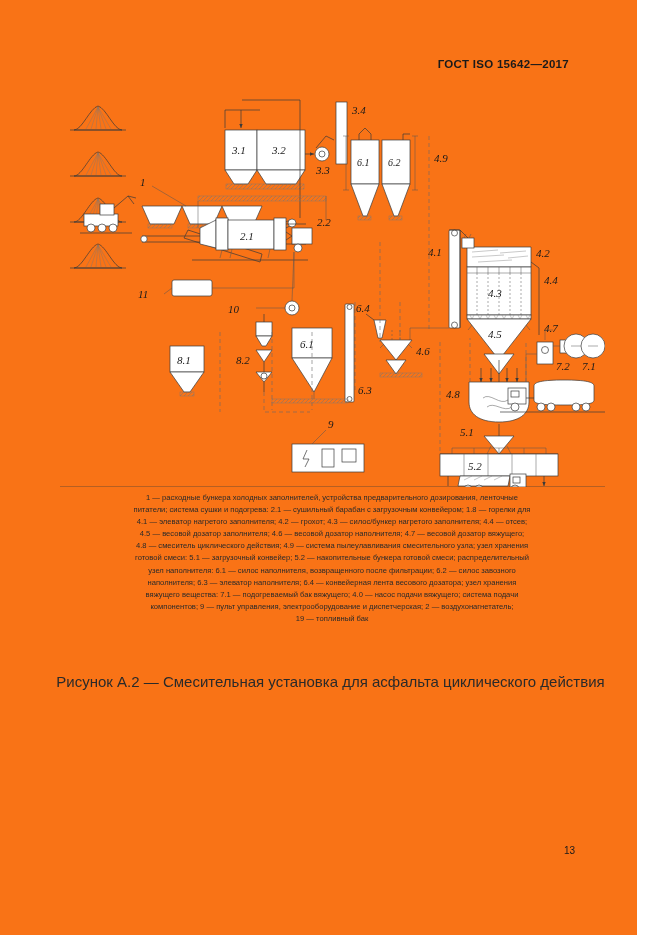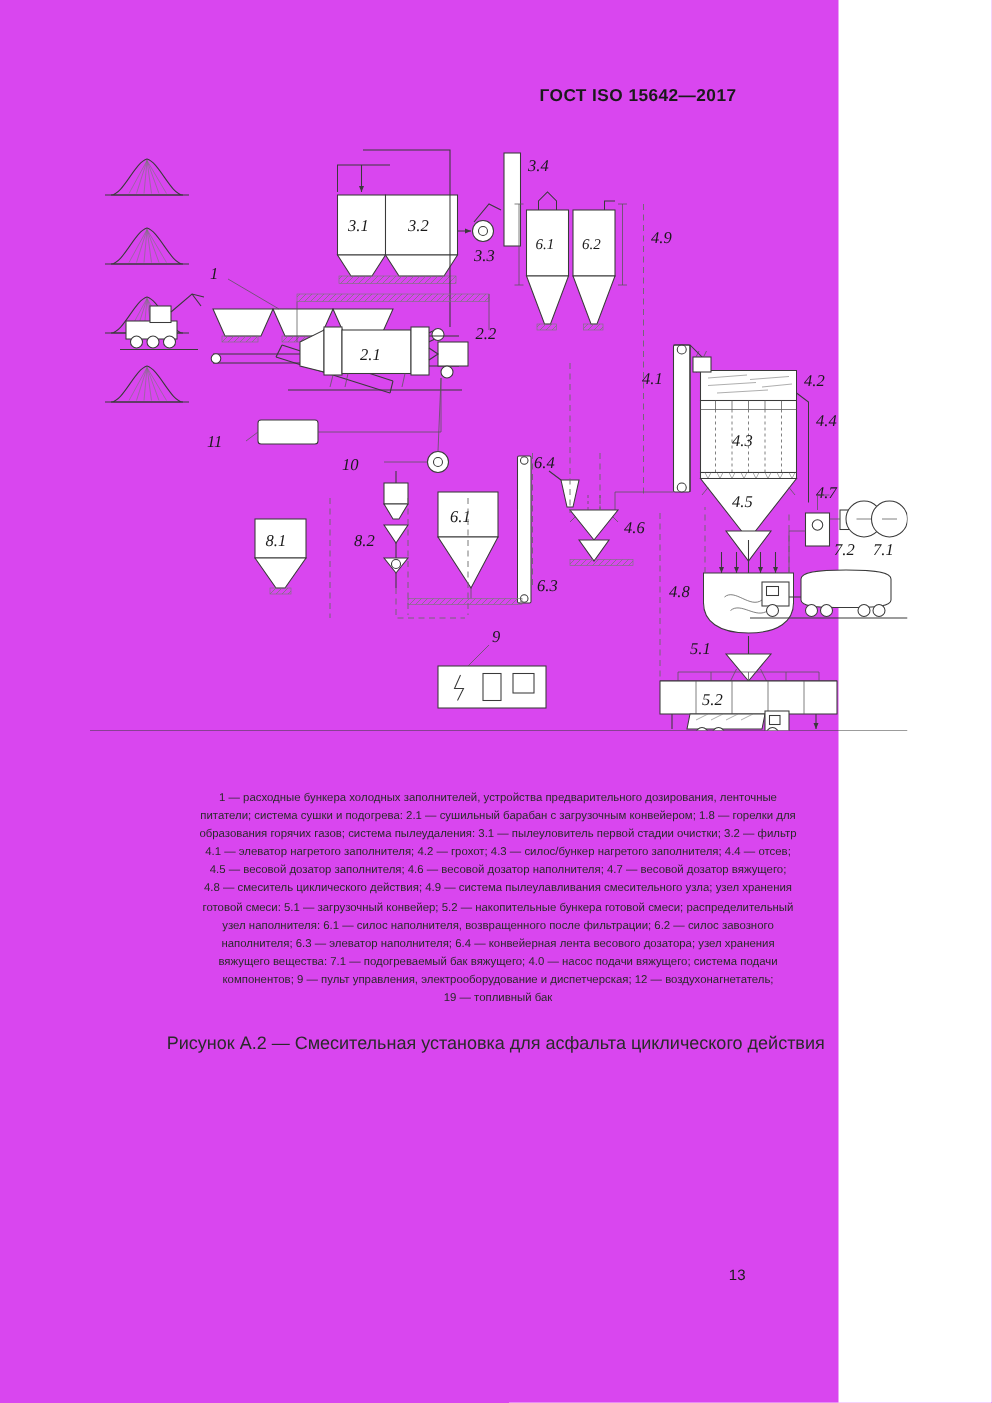--- a/index.html
+++ b/index.html
@@ -11,23 +11,23 @@
     width: 661px;
     height: 935px;
     position: relative;
     font-family: "Liberation Sans", sans-serif;
     color: #1a1a1a;
     overflow: hidden;
   }
   .page {
     position: absolute;
     left: 0; top: 0;
-    width: 559px;
+    width: 637px;
     height: 935px;
-    background: #d946ef;
+    background: #f97316;
   }
   
   .doc-header {
     position: absolute;
     right: 68px;
     top: 58px;
     font-size: 11.5px;
     font-weight: bold;
     letter-spacing: 0.3px;
     white-space: nowrap;
@@ -44,34 +44,33 @@
   
   .caption-block {
     position: absolute;
     left: 68px;
     top: 492px;
     width: 528px;
     font-size: 7.6px;
     line-height: 12.1px;
     text-align: center;
     color: #2a2a2a;
-    margin-top: 34px;
   }
   .caption-block p {
     margin: 0;
     text-align: justify;
     text-align-last: center;
   }
   .fig-title {
     position: absolute;
     left: 0;
-    top: 688px;
+    top: 673px;
     width: 661px;
     text-align: center;
-    font-size: 12px;
+    font-size: 15px;
     color: #2a2a2a;
   }
   
   .page-number {
     position: absolute;
     right: 62px;
     top: 845px;
     font-size: 10px;
     color: #1a1a1a;
     margin-left: 33px;
@@ -443,29 +442,28 @@
       </g>
 
       <line class="ln" x1="0" y1="395" x2="545" y2="395"></line>
 
     </svg>
   </div>
 
   <div class="caption-block">
     <p>1 — расходные бункера холодных заполнителей, устройства предварительного дозирования, ленточные</p>
     <p>питатели; система сушки и подогрева: 2.1 — сушильный барабан с загрузочным конвейером; 1.8 — горелки для</p>
-    <p>образования горячих газов; система пылеудаления: 3.1 — пылеуловитель первой стадии очистки; 3.2 — фильтр</p>
     <p>4.1 — элеватор нагретого заполнителя; 4.2 — грохот; 4.3 — силос/бункер нагретого заполнителя; 4.4 — отсев;</p>
     <p>4.5 — весовой дозатор заполнителя; 4.6 — весовой дозатор наполнителя; 4.7 — весовой дозатор вяжущего;</p>
     <p>4.8 — смеситель циклического действия; 4.9 — система пылеулавливания смесительного узла; узел хранения</p>
     <p>готовой смеси: 5.1 — загрузочный конвейер; 5.2 — накопительные бункера готовой смеси; распределительный</p>
     <p>узел наполнителя: 6.1 — силос наполнителя, возвращенного после фильтрации; 6.2 — силос завозного</p>
     <p>наполнителя; 6.3 — элеватор наполнителя; 6.4 — конвейерная лента весового дозатора; узел хранения</p>
     <p>вяжущего вещества: 7.1 — подогреваемый бак вяжущего; 4.0 — насос подачи вяжущего; система подачи</p>
-    <p>компонентов; 9 — пульт управления, электрооборудование и диспетчерская; 12 — воздухонагнетатель;</p>
+    <p>компонентов; 9 — пульт управления, электрооборудование и диспетчерская; 2 — воздухонагнетатель;</p>
     <p>19 — топливный бак</p>
   </div>
 
   <div class="fig-title">Рисунок А.2 — Смесительная установка для асфальта циклического действия</div>
 
   <div class="page-number">13</div>
 
 </div>
 
 </body></html>

